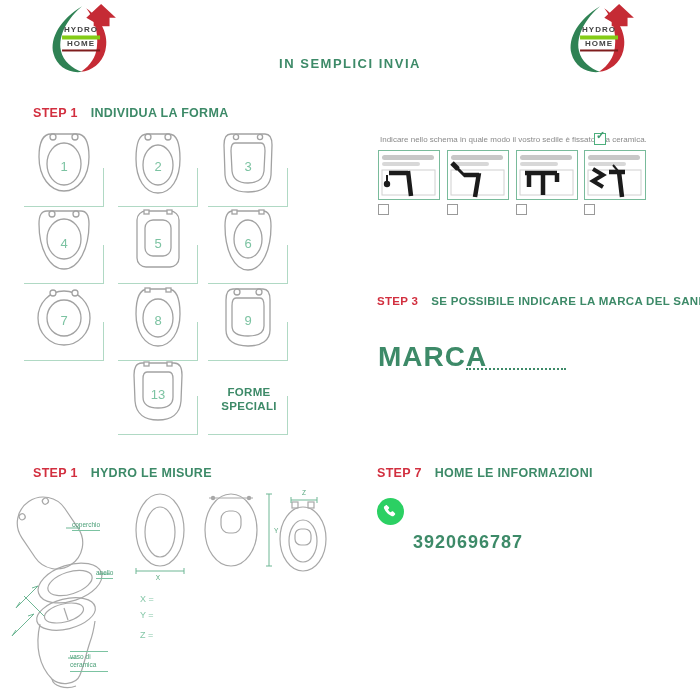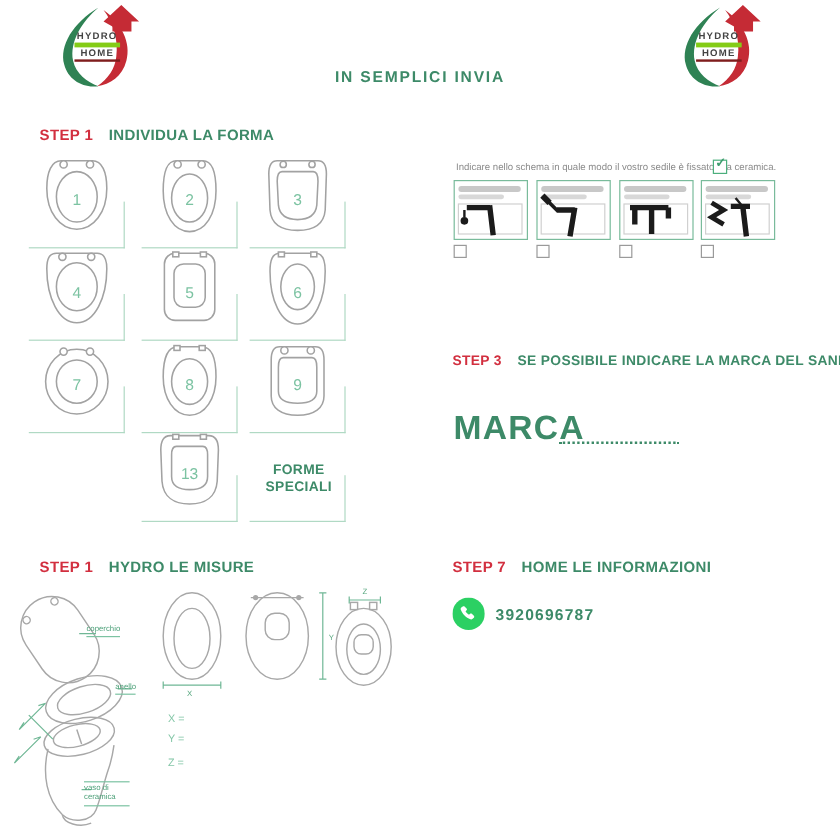--- a/index.html
+++ b/index.html
@@ -50,21 +50,21 @@
   .fix-box { position:absolute; width:60px; height:48px; border:1.5px solid #79bb9b; background:#fff; }
   .fix-black { stroke:#1b1b1b; fill:none; }
   .checkbox { position:absolute; width:9px; height:9px; border:1.2px solid #9a9a9a; background:#fff; }
 
   
   .marca { position:absolute; color:#3d8a68; font-weight:800; font-size:28px; letter-spacing:1px; }
   .marca-line { position:absolute; width:100px; border-bottom:2px dotted #3d8a68; height:0; }
 
   
   .wa-icon { position:absolute; width:27px; height:27px; }
-  .phone { position:absolute; color:#3d8a68; font-weight:800; font-size:13px; letter-spacing:1px; }
+  .phone { position:absolute; color:#3d8a68; font-weight:800; font-size:18px; letter-spacing:1px;margin-top:27px; }
 </style>
 </head>
 <body>
 
 <div class="canvas">
 
   <div class="logo logo-left">
     <svg width="74" height="74" viewBox="0 0 70 70">
       <path d="M36,4 C16,16 5,34 9,49 C12,61 24,68 36,66 C27,63 18,56 16,46 C13,31 23,15 36,4 Z" fill="#2f8254"></path>
       <path d="M40,6 C54,16 62,32 58,46 C55,58 45,65 35,66 C44,60 49,52 50,43 C52,29 47,15 40,6 Z" fill="#c52b35"></path>

